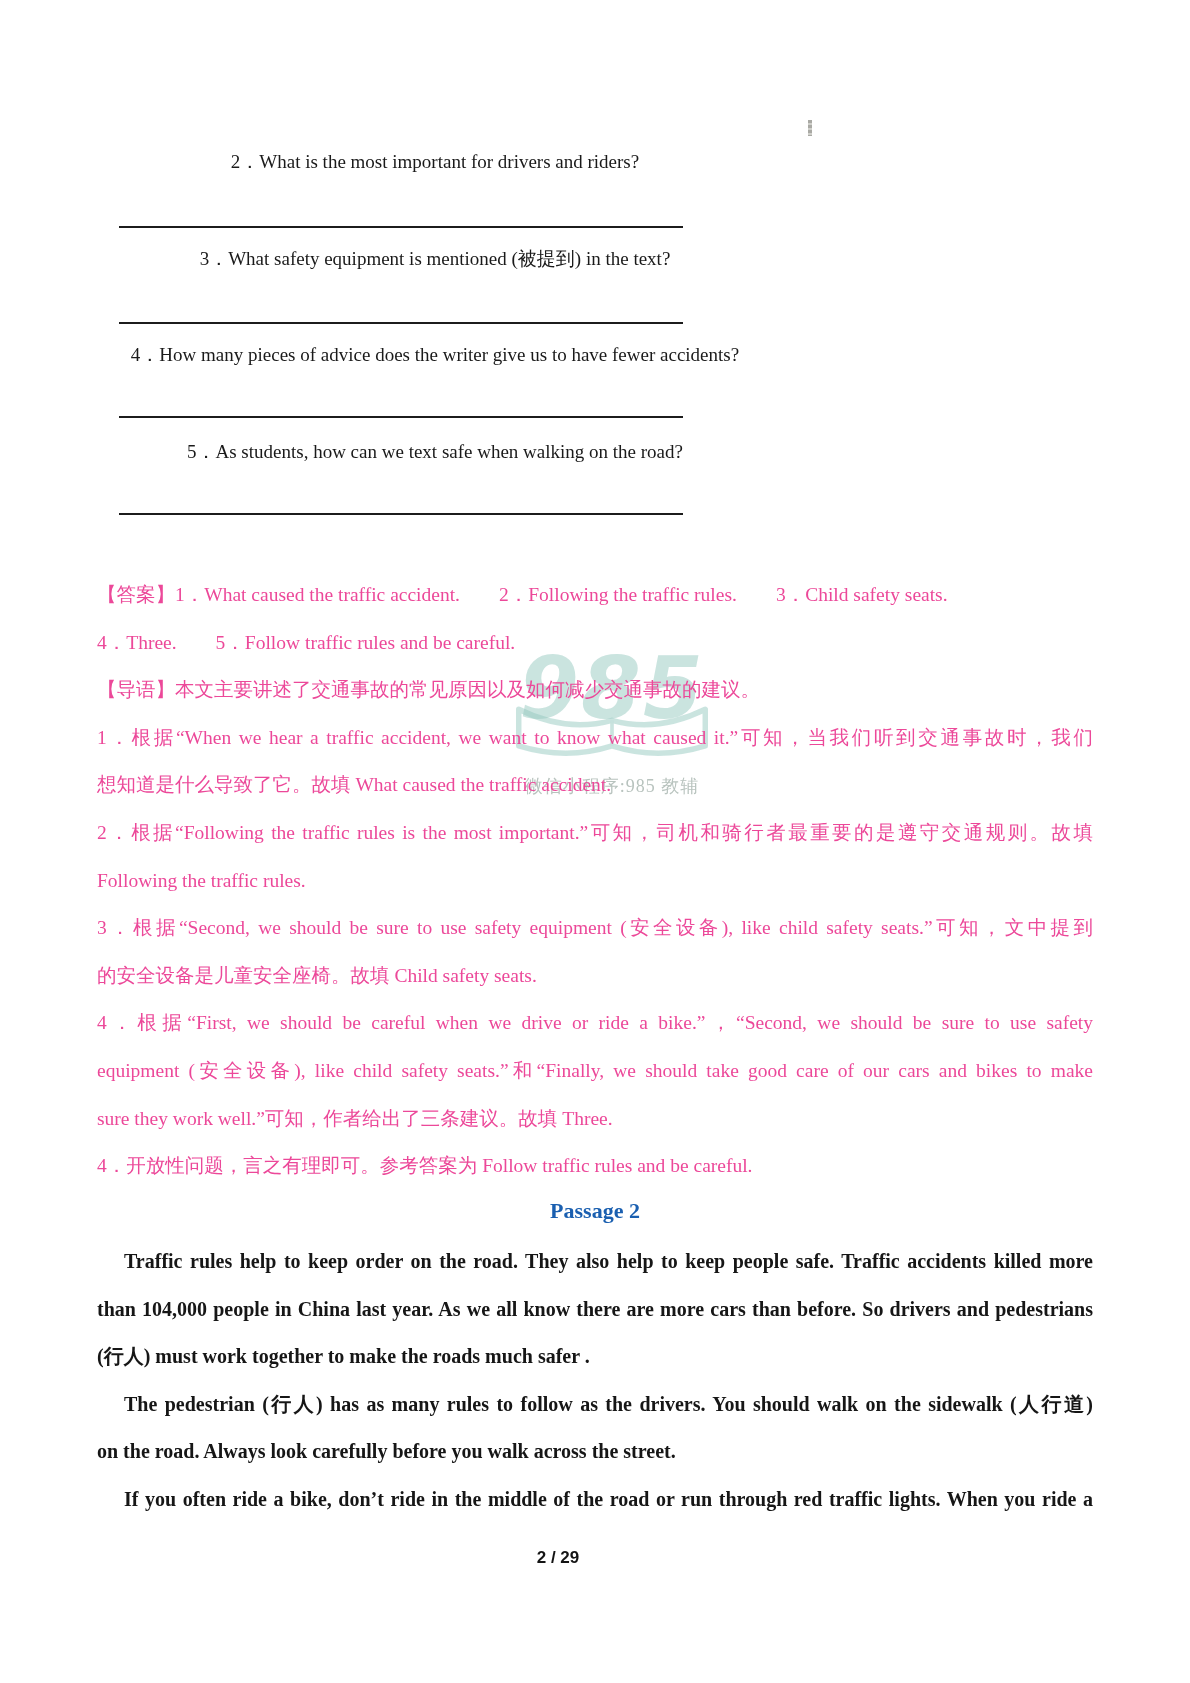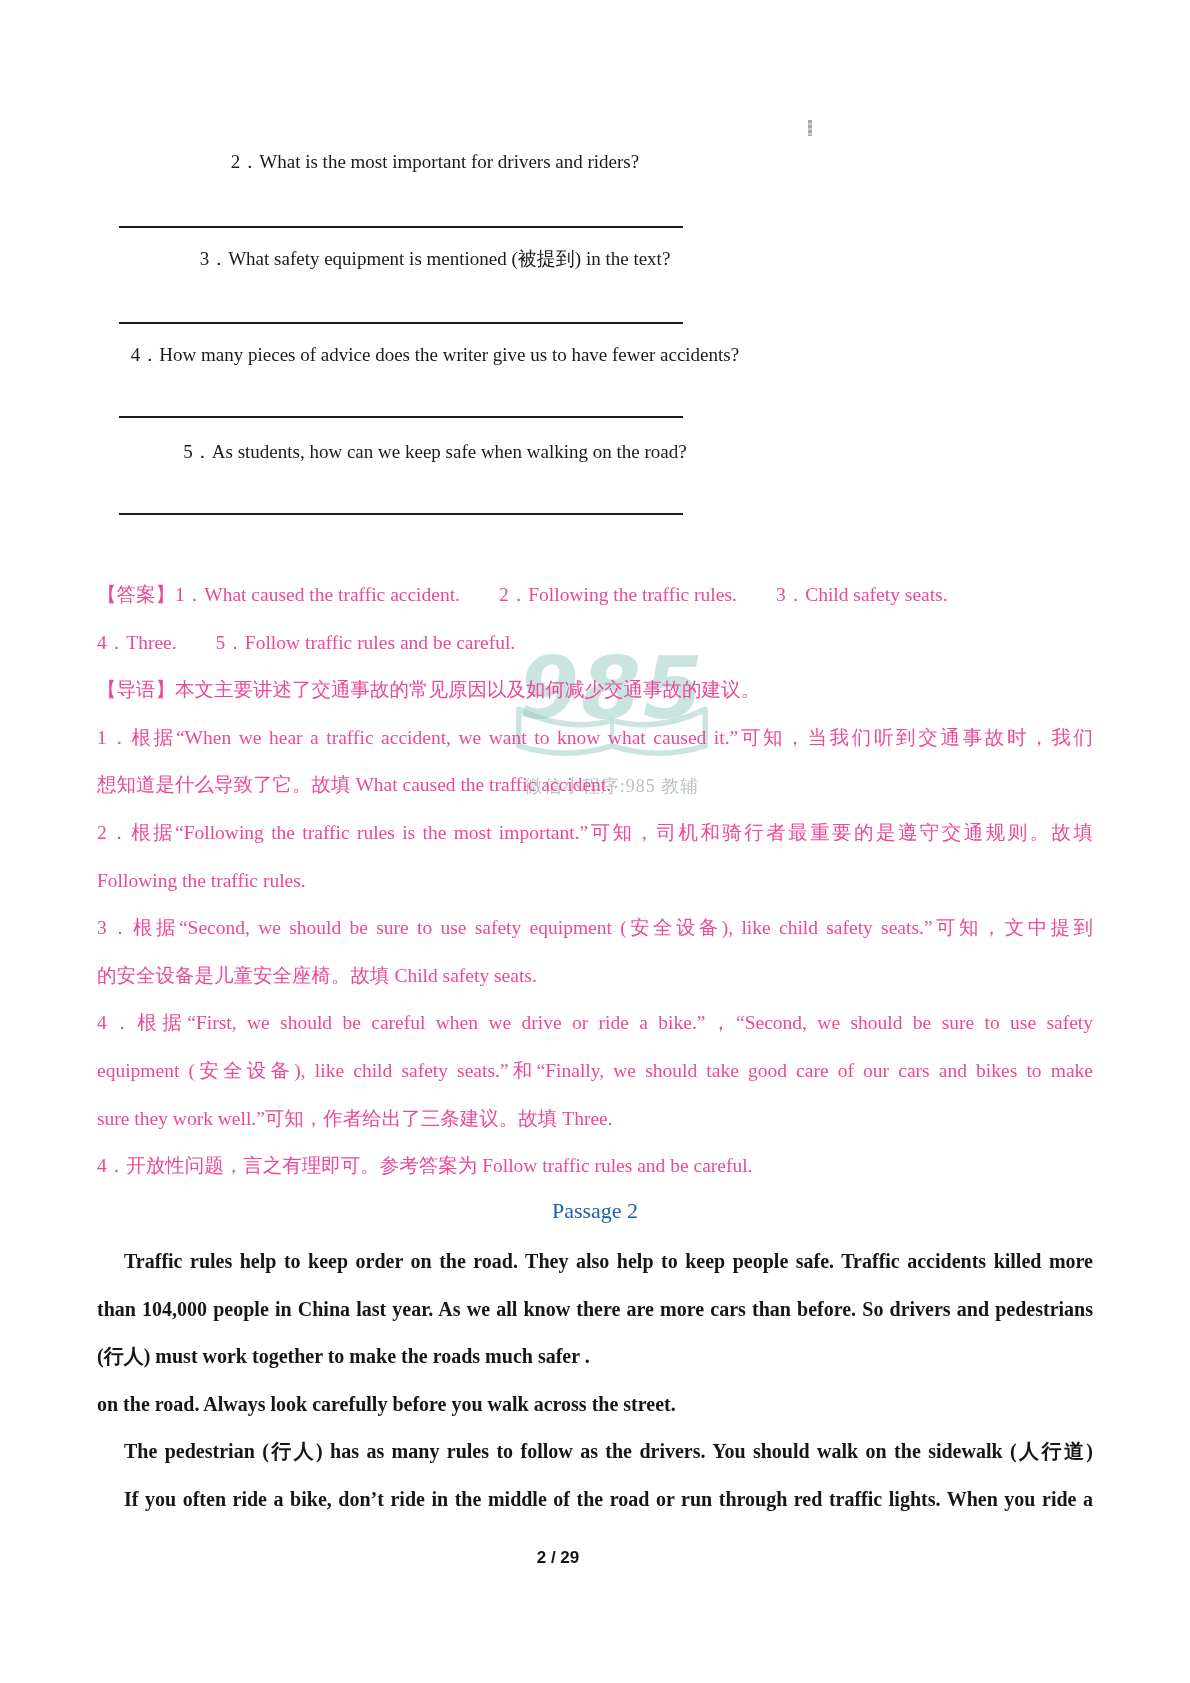--- a/index.html
+++ b/index.html
@@ -30,21 +30,21 @@
   
   .analysis{
     position:absolute;left:97px;top:571px;width:996px;
     font-size:19.5px;color:#ec4899;z-index:2;
   }
   .a-line{height:47.6px;line-height:47.6px;white-space:nowrap;}
   .a-line.full{text-align:justify;text-align-last:justify;white-space:normal;}
   
   .passage-title{
     position:absolute;left:0;top:1198px;width:1190px;margin:0;
-    text-align:center;font-size:22px;font-weight:normal;color:#1a5fb0;z-index:2;
+    text-align:center;font-size:22px;font-weight:bold;color:#1a5fb0;z-index:2;
   }
   .passage{
     position:absolute;left:97px;top:1238px;width:996px;
     font-size:20px;color:#161616;z-index:2;
   }
   .p-line{height:47.5px;line-height:47.5px;white-space:nowrap;font-weight:bold;}
   .p-line.full{text-align:justify;text-align-last:justify;white-space:normal;}
   .p-line.indent{padding-left:27px;}
   
   .watermark{
@@ -94,21 +94,21 @@
     <span class="q-num">3．</span><span>What safety equipment is mentioned (被提到) in the text?</span>
   </div>
   <div class="blank-line" style="top:322px"></div>
 
   <div class="q-line" style="top:340px">
     <span class="q-num">4．</span><span>How many pieces of advice does the writer give us to have fewer accidents?</span>
   </div>
   <div class="blank-line" style="top:416px"></div>
 
   <div class="q-line" style="top:437px">
-    <span class="q-num">5．</span><span>As students, how can we keep safe when walking on the road?</span>
+    <span class="q-num">5．</span><span>As students, how can we text safe when walking on the road?</span>
   </div>
   <div class="blank-line" style="top:513px"></div>
 
   <div class="analysis">
     <div class="a-line">【答案】1．What caused the traffic accident.　　2．Following the traffic rules.　　3．Child safety seats.</div>
     <div class="a-line">4．Three.　　5．Follow traffic rules and be careful.</div>
     <div class="a-line">【导语】本文主要讲述了交通事故的常见原因以及如何减少交通事故的建议。</div>
     <div class="a-line full">1．根据“When we hear a traffic accident, we want to know what caused it.”可知，当我们听到交通事故时，我们</div>
     <div class="a-line">想知道是什么导致了它。故填 What caused the traffic accident.</div>
     <div class="a-line full">2．根据“Following the traffic rules is the most important.”可知，司机和骑行者最重要的是遵守交通规则。故填</div>
@@ -120,20 +120,20 @@
     <div class="a-line">sure they work well.”可知，作者给出了三条建议。故填 Three.</div>
     <div class="a-line">4．开放性问题，言之有理即可。参考答案为 Follow traffic rules and be careful.</div>
   </div>
 
   <h2 class="passage-title">Passage 2</h2>
 
   <div class="passage">
     <div class="p-line full indent">Traffic rules help to keep order on the road. They also help to keep people safe. Traffic accidents killed more</div>
     <div class="p-line full">than 104,000 people in China last year. As we all know there are more cars than before. So drivers and pedestrians</div>
     <div class="p-line">(行人) must work together to make the roads much safer .</div>
+    <div class="p-line full indent">The pedestrian (行人) has as many rules to follow as the drivers. You should walk on the sidewalk (人行道)</div>
     <div class="p-line">on the road. Always look carefully before you walk across the street.</div>
-    <div class="p-line full indent">The pedestrian (行人) has as many rules to follow as the drivers. You should walk on the sidewalk (人行道)</div>
     <div class="p-line full indent">If you often ride a bike, don’t ride in the middle of the road or run through red traffic lights. When you ride a</div>
   </div>
 
   <div class="footer">2 / 29</div>
 
 </div>
 
 </body></html>

